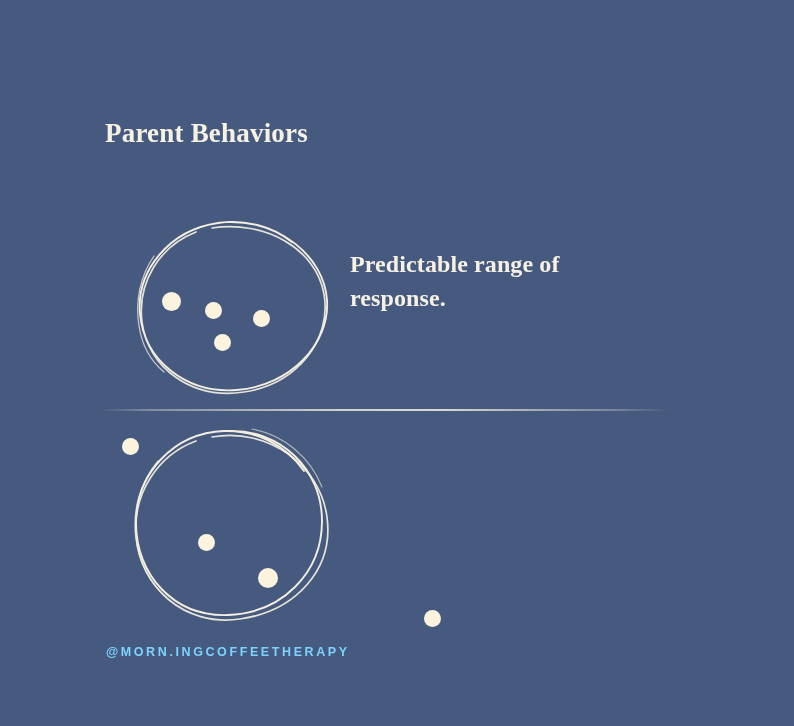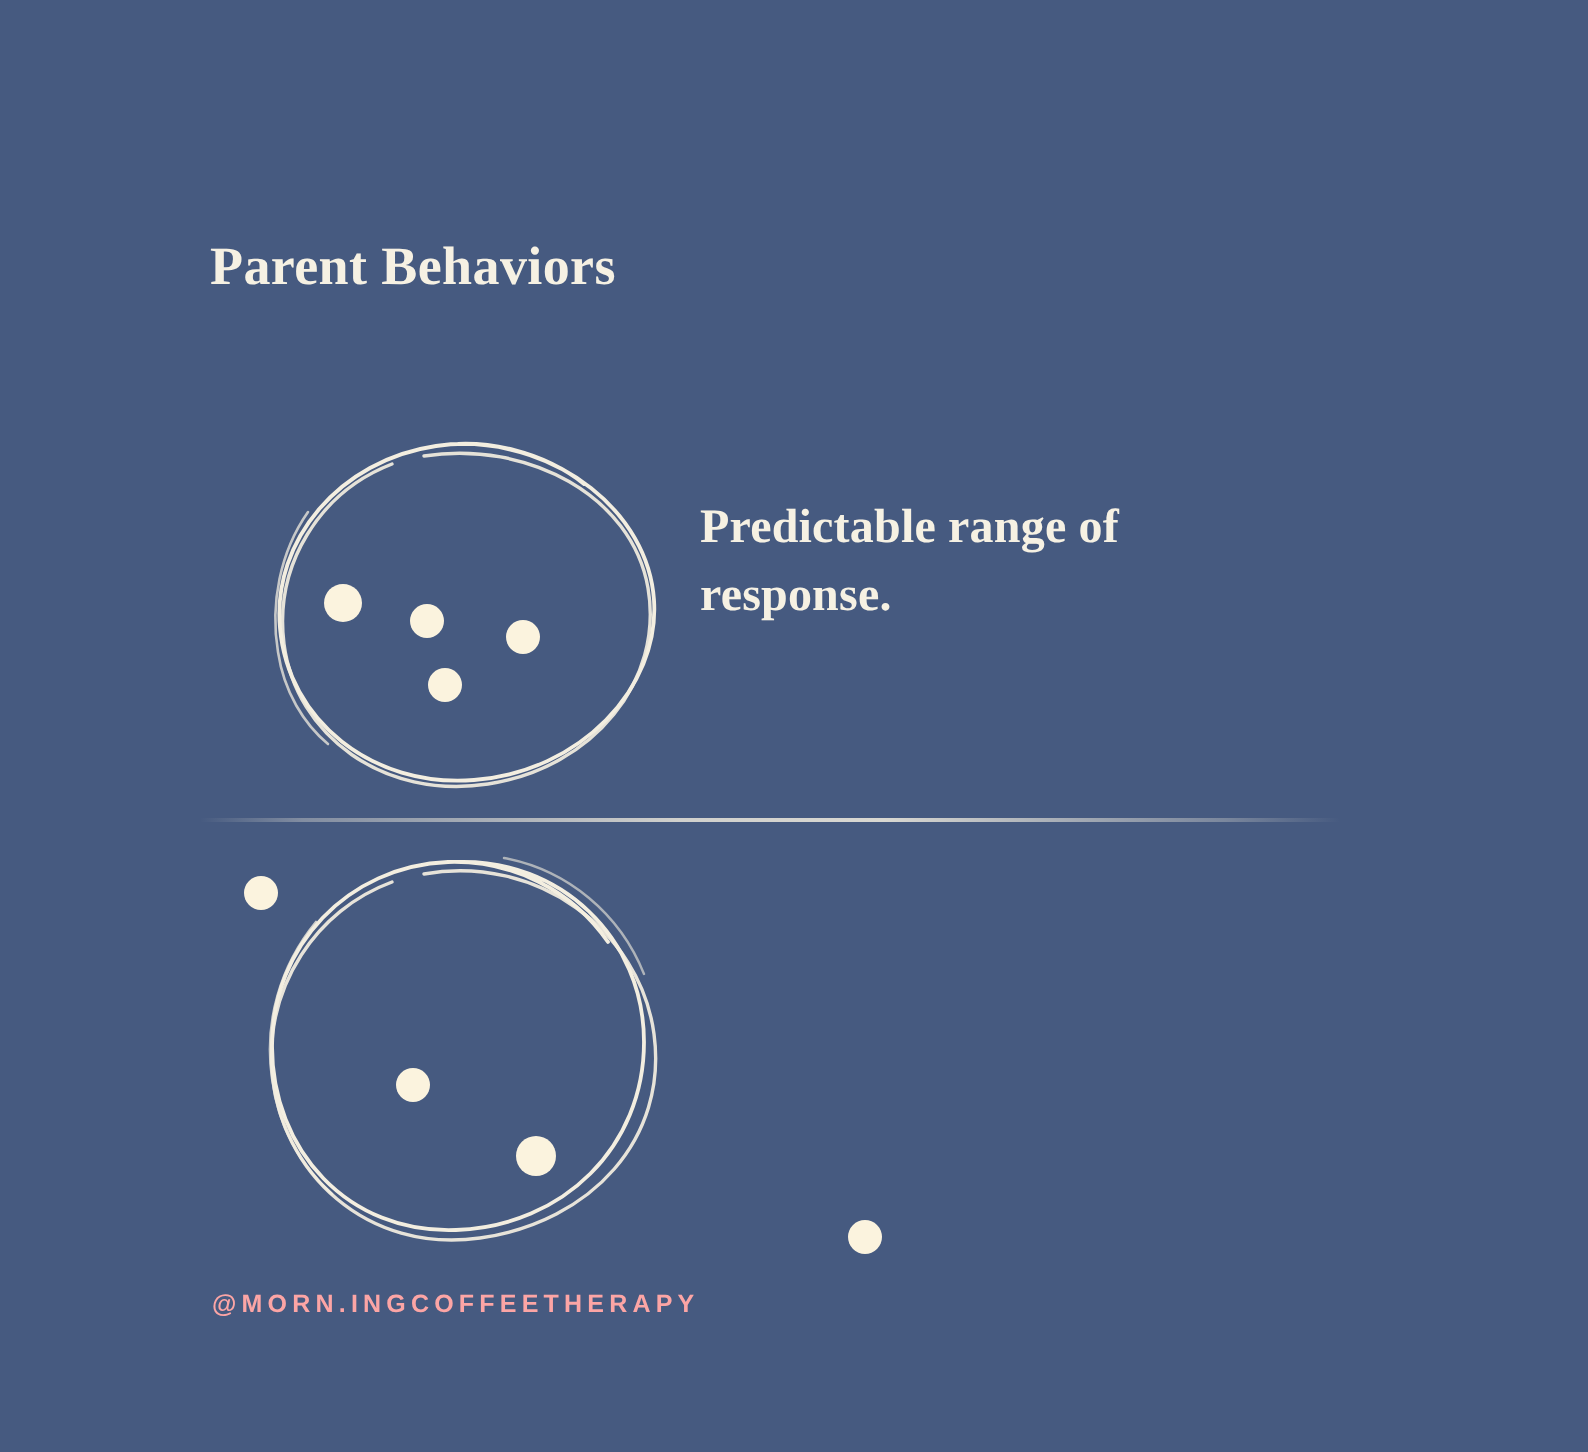--- a/index.html
+++ b/index.html
@@ -108,21 +108,21 @@
 
   
   #handle {
     position: absolute;
     left: 106px;
     top: 645px;
     font-family: "Liberation Sans", sans-serif;
     font-weight: bold;
     font-size: 12.5px;
     letter-spacing: 2.6px;
-    color: #fca5a5;
+    color: #7dd3fc;
     white-space: nowrap;
   }
 </style>
 </head>
 <body>
 
 <div id="canvas">
 
   <div id="title">Parent Behaviors</div>
 

